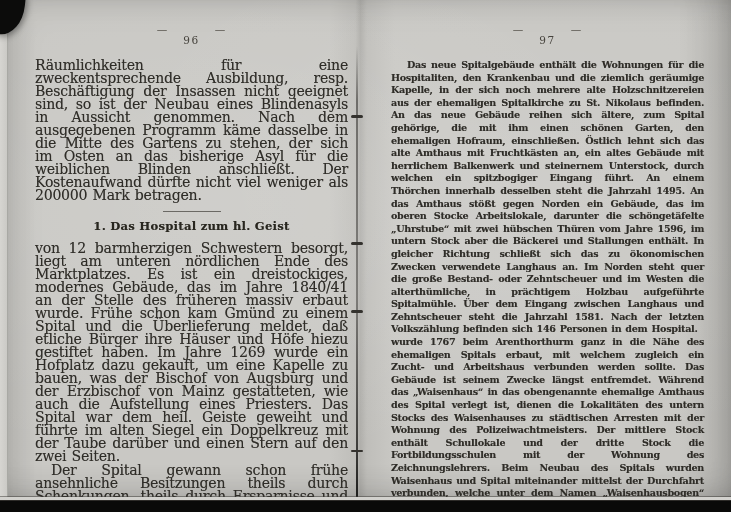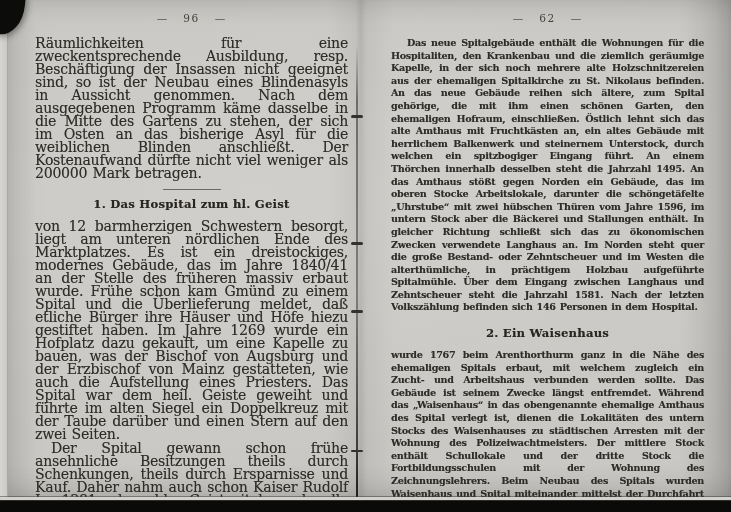--- a/index.html
+++ b/index.html
@@ -32,21 +32,21 @@
   .stitch{position:absolute;left:-5px;width:12px;height:3px;background:#34322e;border-radius:2px;}
   .stitch.s1{top:69px;} .stitch.s2{top:196px;} .stitch.s3{top:264px;} .stitch.s4{top:404px;height:2px;}
 
   .page{position:absolute;top:12px;width:313px;}
   .page-left{left:35px;}
   .page-right{left:391px;}
 
   .page-header{display:flex;justify-content:center;align-items:center;gap:15px;
     font-size:10.5px;color:#45423c;margin:0 0 13px 0;}
   .page-header .dash{color:#55524b;letter-spacing:1px;}
-  .page-header .pagenum{letter-spacing:1.5px;}
+  .page-header .pagenum{letter-spacing:1.5px;margin-top:22px;}
 
   p.body{margin:0;text-align:justify;
     font-size:14px;line-height:13px;letter-spacing:-0.2px;word-spacing:1px;
     text-shadow:0.2px 0.2px 0.35px rgba(47,45,40,0.45);}
   .page-right p.body{font-size:9.5px;line-height:12.6px;letter-spacing:-0.25px;font-weight:bold;}
   p.indent{text-indent:16px;}
   p.p2{margin-top:1px;}
 
   .rule{width:58px;height:1.2px;background:#6b6964;margin:9px auto 7px auto;}
 
@@ -84,25 +84,24 @@
   <div class="seam">
     <div class="stitch s1"></div>
     <div class="stitch s2"></div>
     <div class="stitch s3"></div>
     <div class="stitch s4"></div>
   </div>
 
   <div class="page page-right">
     <div class="page-header">
       <span class="dash">—</span>
-      <span class="pagenum">62</span>
+      <span class="pagenum">97</span>
       <span class="dash">—</span>
     </div>
     <p class="body indent">Das neue Spitalgebäude enthält die Wohnungen für die Hospitaliten, den Krankenbau und die ziemlich geräumige Kapelle, in der sich noch mehrere alte Holzschnitzereien aus der ehemaligen Spitalkirche zu St. Nikolaus befinden. An das neue Gebäude reihen sich ältere, zum Spital gehörige, die mit ihm einen schönen Garten, den ehemaligen Hofraum, einschließen. Östlich lehnt sich das alte Amthaus mit Fruchtkästen an, ein altes Gebäude mit herrlichem Balkenwerk und steinernem Unterstock, durch welchen ein spitzbogiger Eingang führt. An einem Thörchen innerhalb desselben steht die Jahrzahl 1495. An das Amthaus stößt gegen Norden ein Gebäude, das im oberen Stocke Arbeitslokale, darunter die schöngetäfelte „Uhrstube“ mit zwei hübschen Thüren vom Jahre 1596, im untern Stock aber die Bäckerei und Stallungen enthält. In gleicher Richtung schließt sich das zu ökonomischen Zwecken verwendete Langhaus an. Im Norden steht quer die große Bestand- oder Zehntscheuer und im Westen die alterthümliche, in prächtigem Holzbau aufgeführte Spitalmühle. Über dem Eingang zwischen Langhaus und Zehntscheuer steht die Jahrzahl 1581. Nach der letzten Volkszählung befinden sich 146 Personen in dem Hospital.</p>
-    <h2 class="section">2. Ein Waisenhaus</h2>
     <p class="body">wurde 1767 beim Arenthorthurm ganz in die Nähe des ehemaligen Spitals erbaut, mit welchem zugleich ein Zucht- und Arbeitshaus verbunden werden sollte. Das Gebäude ist seinem Zwecke längst entfremdet. Während das „Waisenhaus“ in das obengenannte ehemalige Amthaus des Spital verlegt ist, dienen die Lokalitäten des untern Stocks des Waisenhauses zu städtischen Arresten mit der Wohnung des Polizeiwachtmeisters. Der mittlere Stock enthält Schullokale und der dritte Stock die Fortbildungsschulen mit der Wohnung des Zeichnungslehrers. Beim Neubau des Spitals wurden Waisenhaus und Spital miteinander mittelst der Durchfahrt verbunden, welche unter dem Namen „Waisenhausbogen“ bekannt ist. Vor demselben zur Linken ist das „Arenhaus“.</p>
     <div class="page-footer">
       <span class="sig">Kaiser, Führer durch Gmünd.</span>
       <span class="sheet">7</span>
     </div>
   </div>
 
   <div class="bottom-strip-light"></div>
   <div class="bottom-line"></div>
   <div class="bottom-bar"></div>

